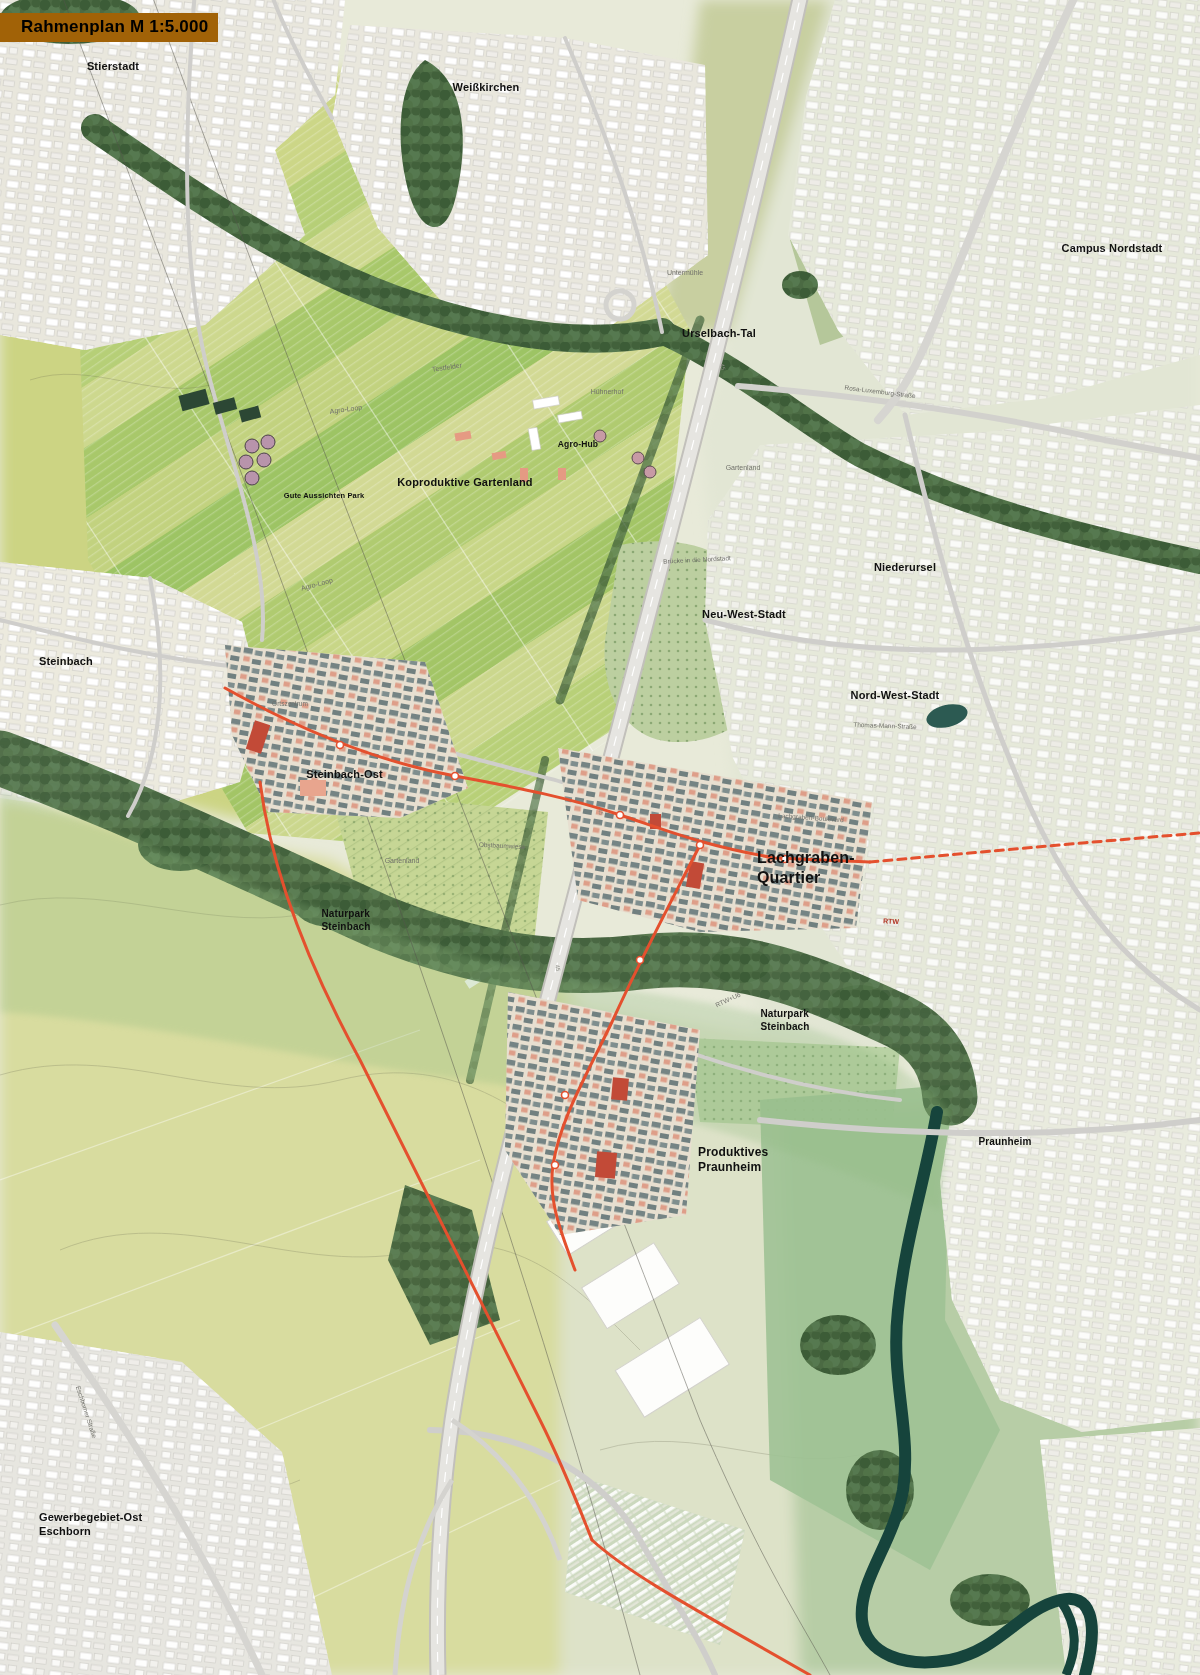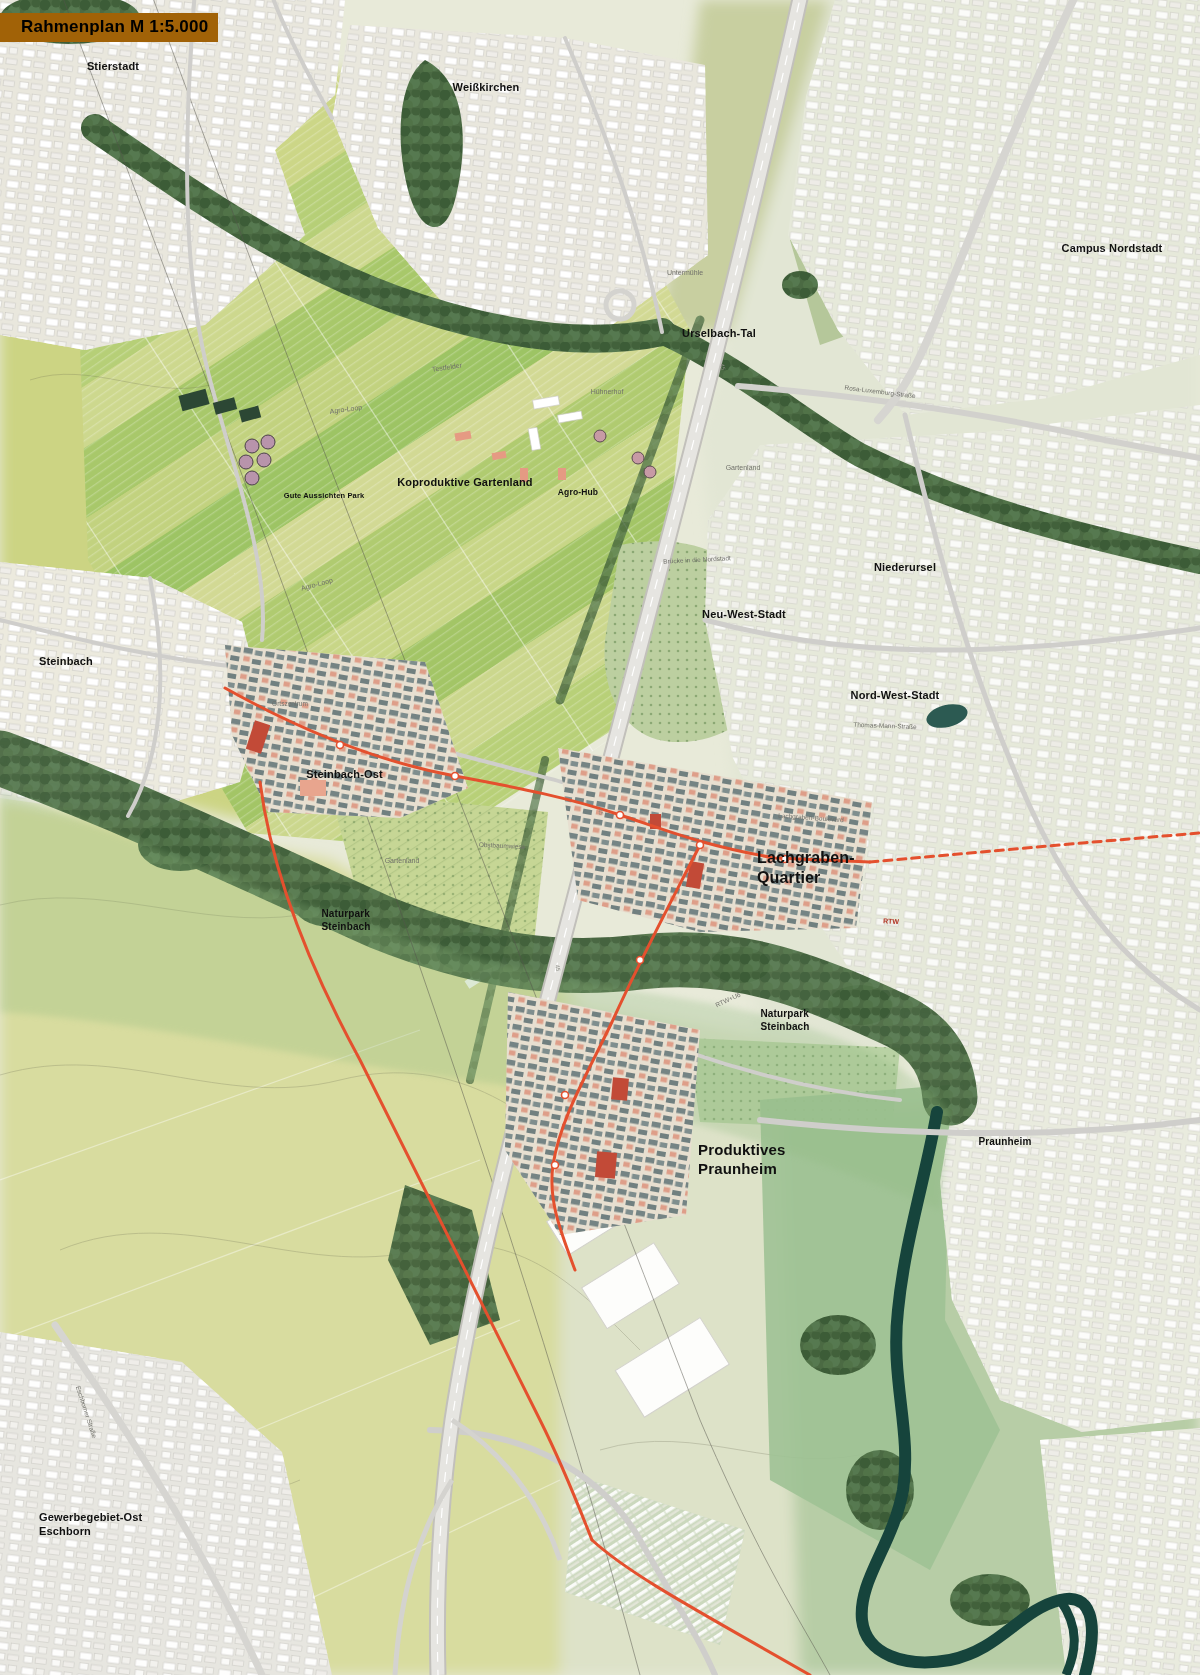--- a/index.html
+++ b/index.html
@@ -279,35 +279,35 @@
     <circle cx="565" cy="1095" r="3.5"></circle>
         <circle cx="555" cy="1165" r="3.5"></circle>
   </g>
 </svg>
 
 <div id="label-layer">
       <div class="map-label lbl-place" style="left: 113px; top: 67px; font-size: 11px; transform: translate(-50%, -50%) rotate(0deg);">Stierstadt</div>
       <div class="map-label lbl-place" style="left: 486px; top: 88px; font-size: 11px; transform: translate(-50%, -50%) rotate(0deg);">Weißkirchen</div>
       <div class="map-label lbl-place" style="left: 1112px; top: 249px; font-size: 11px; transform: translate(-50%, -50%) rotate(0deg);">Campus Nordstadt</div>
       <div class="map-label lbl-place" style="left: 719px; top: 334px; font-size: 11px; transform: translate(-50%, -50%) rotate(0deg);">Urselbach-Tal</div>
-      <div class="map-label lbl-place" style="left: 578px; top: 444px; font-size: 8.5px; transform: translate(-50%, -50%) rotate(0deg); margin-top: 48px;">Agro-Hub</div>
+      <div class="map-label lbl-place" style="left: 578px; top: 444px; font-size: 8.5px; transform: translate(-50%, -50%) rotate(0deg);">Agro-Hub</div>
       <div class="map-label lbl-place" style="left: 324px; top: 496px; font-size: 7.5px; transform: translate(-50%, -50%) rotate(0deg);">Gute Aussichten Park</div>
       <div class="map-label lbl-place" style="left: 465px; top: 483px; font-size: 11px; transform: translate(-50%, -50%) rotate(0deg);">Koproduktive Gartenland</div>
       <div class="map-label lbl-place" style="left: 905px; top: 568px; font-size: 11px; transform: translate(-50%, -50%) rotate(0deg); text-align: right;">Niederursel</div>
       <div class="map-label lbl-place" style="left: 744px; top: 615px; font-size: 11px; transform: translate(-50%, -50%) rotate(0deg);">Neu-West-Stadt</div>
       <div class="map-label lbl-place" style="left: 895px; top: 696px; font-size: 11px; transform: translate(-50%, -50%) rotate(0deg);">Nord-West-Stadt</div>
       <div class="map-label lbl-place" style="left: 66px; top: 662px; font-size: 11px; transform: translate(-50%, -50%) rotate(0deg);">Steinbach</div>
       <div class="map-label lbl-place" style="left: 336px; top: 775px; font-size: 11px; transform: translate(-50%, -50%) rotate(0deg); padding-left: 17px;">Steinbach-Ost</div>
       <div class="map-label lbl-place" style="left: 757px; top: 868px; font-size: 16px; transform: translate(0px, -50%) rotate(0deg);">Lachgraben-
 Quartier</div>
       <div class="map-label lbl-place" style="left: 346px; top: 920px; font-size: 10px; transform: translate(-50%, -50%) rotate(0deg);">Naturpark
 Steinbach</div>
       <div class="map-label lbl-place" style="left: 785px; top: 1020px; font-size: 10px; transform: translate(-50%, -50%) rotate(0deg);">Naturpark
 Steinbach</div>
-      <div class="map-label lbl-place" style="left: 698px; top: 1160px; font-size: 15px; transform: translate(0px, -50%) rotate(0deg);">Produktives
+      <div class="map-label lbl-place" style="left: 698px; top: 1160px; font-size: 12px; transform: translate(0px, -50%) rotate(0deg);">Produktives
 Praunheim</div>
       <div class="map-label lbl-place" style="left: 1005px; top: 1142px; font-size: 10px; transform: translate(-50%, -50%) rotate(0deg);">Praunheim</div>
       <div class="map-label lbl-place" style="left: 39px; top: 1525px; font-size: 11px; transform: translate(0px, -50%) rotate(0deg);">Gewerbegebiet-Ost
 Eschborn</div>
       <div class="map-label lbl-street" style="left: 685px; top: 273px; font-size: 7px; transform: translate(-50%, -50%) rotate(0deg);">Untermühle</div>
       <div class="map-label lbl-street" style="left: 346px; top: 410px; font-size: 7px; transform: translate(-50%, -50%) rotate(-8deg);">Agro-Loop</div>
       <div class="map-label lbl-street" style="left: 317px; top: 585px; font-size: 7px; transform: translate(-50%, -50%) rotate(-15deg);">Agro-Loop</div>
       <div class="map-label lbl-street" style="left: 447px; top: 368px; font-size: 7px; transform: translate(-50%, -50%) rotate(-8deg);">Testfelder</div>
       <div class="map-label lbl-street" style="left: 607px; top: 392px; font-size: 7px; transform: translate(-50%, -50%) rotate(0deg);">Hühnerhof</div>
       <div class="map-label lbl-street" style="left: 880px; top: 392px; font-size: 6.5px; transform: translate(-50%, -50%) rotate(7deg);">Rosa-Luxemburg-Straße</div>

